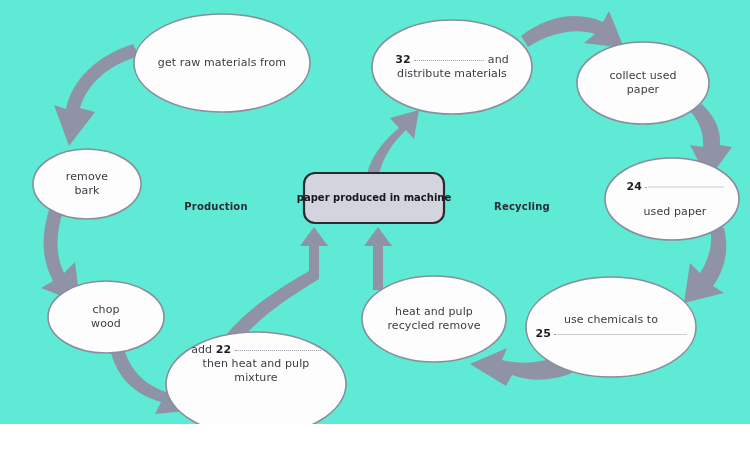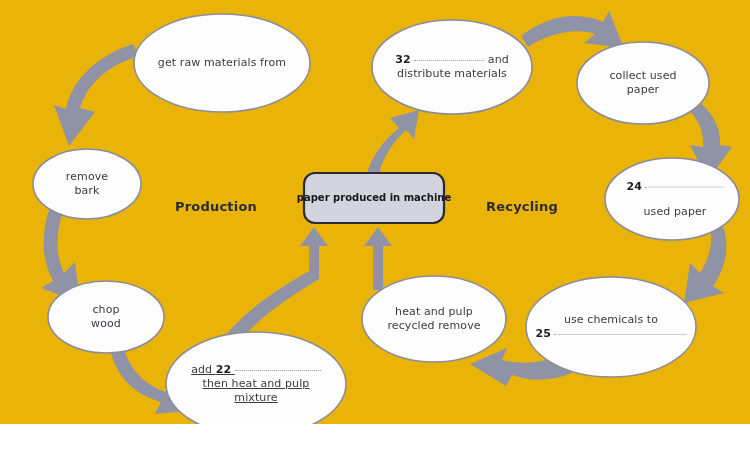--- a/index.html
+++ b/index.html
@@ -7,21 +7,21 @@
     padding: 0;
     background: #ffffff;
   }
   body {
     font-family: "DejaVu Sans", "Liberation Sans", sans-serif;
   }
   #canvas {
     position: relative;
     width: 750px;
     height: 424px;
-    background: #eab308;
+    background: #5eead4;
     overflow: hidden;
   }
   #diagram-svg {
     position: absolute;
     inset: 0;
     width: 750px;
     height: 451px;
   }
   .node-ellipse {
     fill: #fdfdfe;
@@ -61,21 +61,21 @@
     vertical-align: 2px;
     border-bottom: 1px dotted #9a9aa6;
     height: 7px;
   }
   .blank.w-lg { width: 132px; }
   .blank.w-md { width: 86px; }
   .blank.w-sm { width: 70px; }
   .blank.w-xs { width: 78px; }
   .section-label {
     position: absolute;
-    font-size: 13px;
+    font-size: 10px;
     font-weight: bold;
     color: #2c2c34;
     transform: translate(-50%, -50%);
     letter-spacing: 0.2px;
   }
   .center-box-label {
     position: absolute;
     text-align: center;
     font-size: 10px;
     font-weight: bold;
@@ -157,21 +157,21 @@
     <div class="node-label" style="left:87px; top:184px;">
       <span class="ln">remove</span>
       <span class="ln">bark</span>
     </div>
 
     <div class="node-label" style="left:106px; top:317px;">
       <span class="ln">chop</span>
       <span class="ln">wood</span>
     </div>
 
-    <div class="node-label" style="left:256px; top:384px;text-decoration:underline;">
+    <div class="node-label" style="left:256px; top:364px;">
       <span class="ln">
         <span>add </span><span class="num">22</span>
         <span class="blank w-md"></span>
       </span>
       <span class="ln">then heat and pulp</span>
       <span class="ln">mixture</span>
     </div>
 
     <div class="node-label" style="left:452px; top:67px;">
       <span class="ln">

